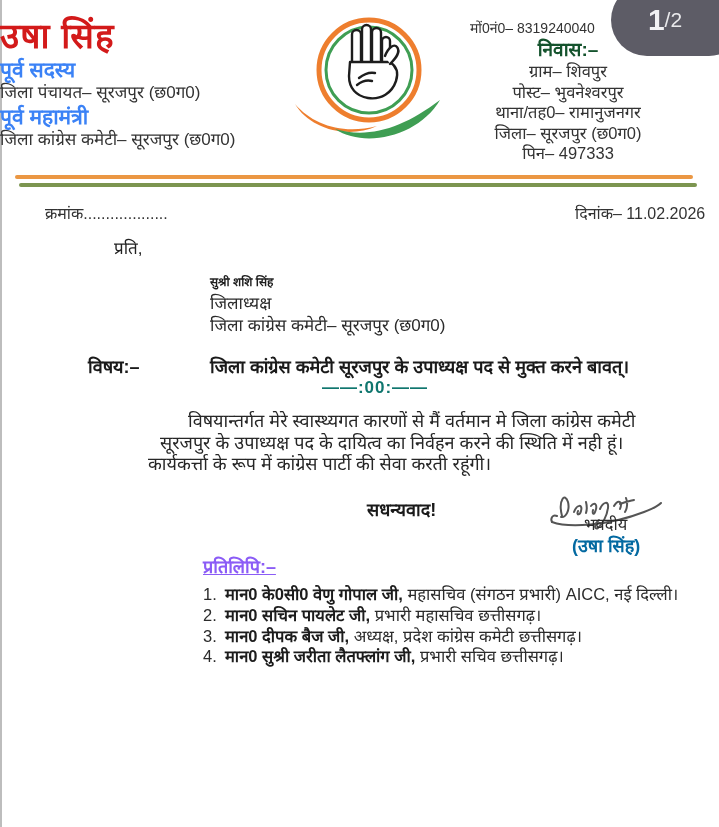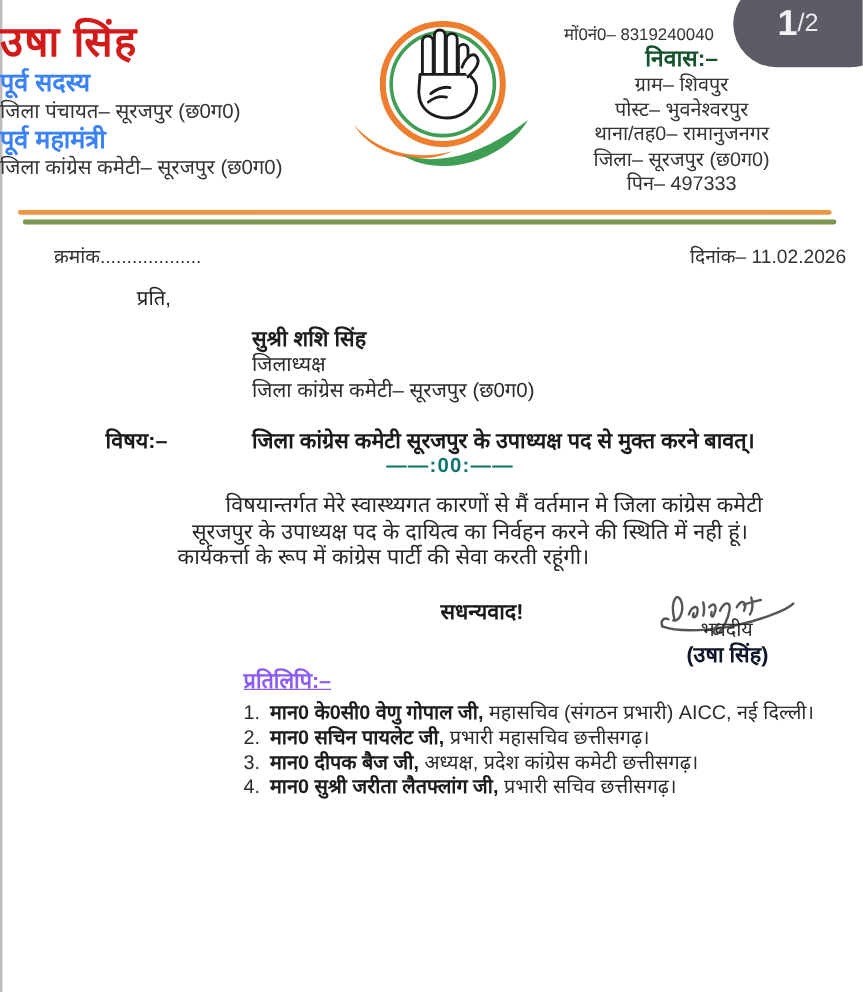--- a/index.html
+++ b/index.html
@@ -43,39 +43,39 @@
   .rule-orange{position:absolute;left:15px;top:175px;width:678px;height:4px;background:#eb9743;border-radius:2px;}
   .rule-green{position:absolute;left:19px;top:183px;width:678px;height:4px;background:#7c9550;border-radius:2px;}
 
   
   .serial{position:absolute;left:45px;top:202px;font-size:16px;color:#333;}
   .date{position:absolute;left:575px;top:202px;font-size:16px;color:#333;}
 
   .salutation{position:absolute;left:114px;top:236px;font-size:17px;color:#222;}
 
   .addressee{position:absolute;left:210px;top:271px;line-height:22px;}
-  .addr-name{font-size:18px;font-weight:bold;color:#1e1e1e;}
+  .addr-name{font-size:12px;font-weight:bold;color:#1e1e1e;}
   .addr-line{font-size:17px;color:#2b2b2b;}
 
   .subject-label{position:absolute;left:88px;top:354px;font-size:18px;font-weight:bold;color:#1a1a1a;}
   .subject-text{position:absolute;left:210px;top:354px;width:480px;font-size:18px;font-weight:bold;color:#1a1a1a;}
   .subject-sep{position:absolute;left:210px;top:378px;width:330px;text-align:center;font-size:17px;font-weight:bold;color:#0f766e;letter-spacing:1px;}
 
   .body-par{position:absolute;left:148px;top:411px;width:525px;font-size:18px;color:#262626;}
   .body-line{line-height:21.5px;white-space:nowrap;}
   .bl-0{padding-left:40px;}
   .bl-1{padding-left:12px;}
   .bl-2{padding-left:50px;}
   .bl-3{padding-left:0px;}
 
   .thanks{position:absolute;left:367px;top:497px;font-size:18px;font-weight:bold;color:#1a1a1a;}
 
   .sig-svg{position:absolute;left:548px;top:484px;width:118px;height:46px;}
   .closing{position:absolute;left:584px;top:512px;font-size:16.5px;color:#2b2b2b;}
-  .sig-name{position:absolute;left:572px;top:533px;font-size:18px;font-weight:bold;color:#0f172a;}
+  .sig-name{position:absolute;left:572px;top:533px;font-size:18px;font-weight:bold;color:#0369a1;}
 
   .cc{position:absolute;left:203px;top:554px;}
   .cc-label{font-size:18px;font-weight:bold;color:#8b5cf6;text-decoration:underline;margin-bottom:6px;}
   .cc-row{font-size:16.5px;color:#2b2b2b;line-height:20.8px;white-space:nowrap;}
   .cc-num{display:inline-block;width:22px;}
   .cc-bold{font-weight:bold;color:#1c1c1c;}
 
   .logo{position:absolute;left:293px;top:12px;width:150px;height:136px;}
 </style>
 </head>

